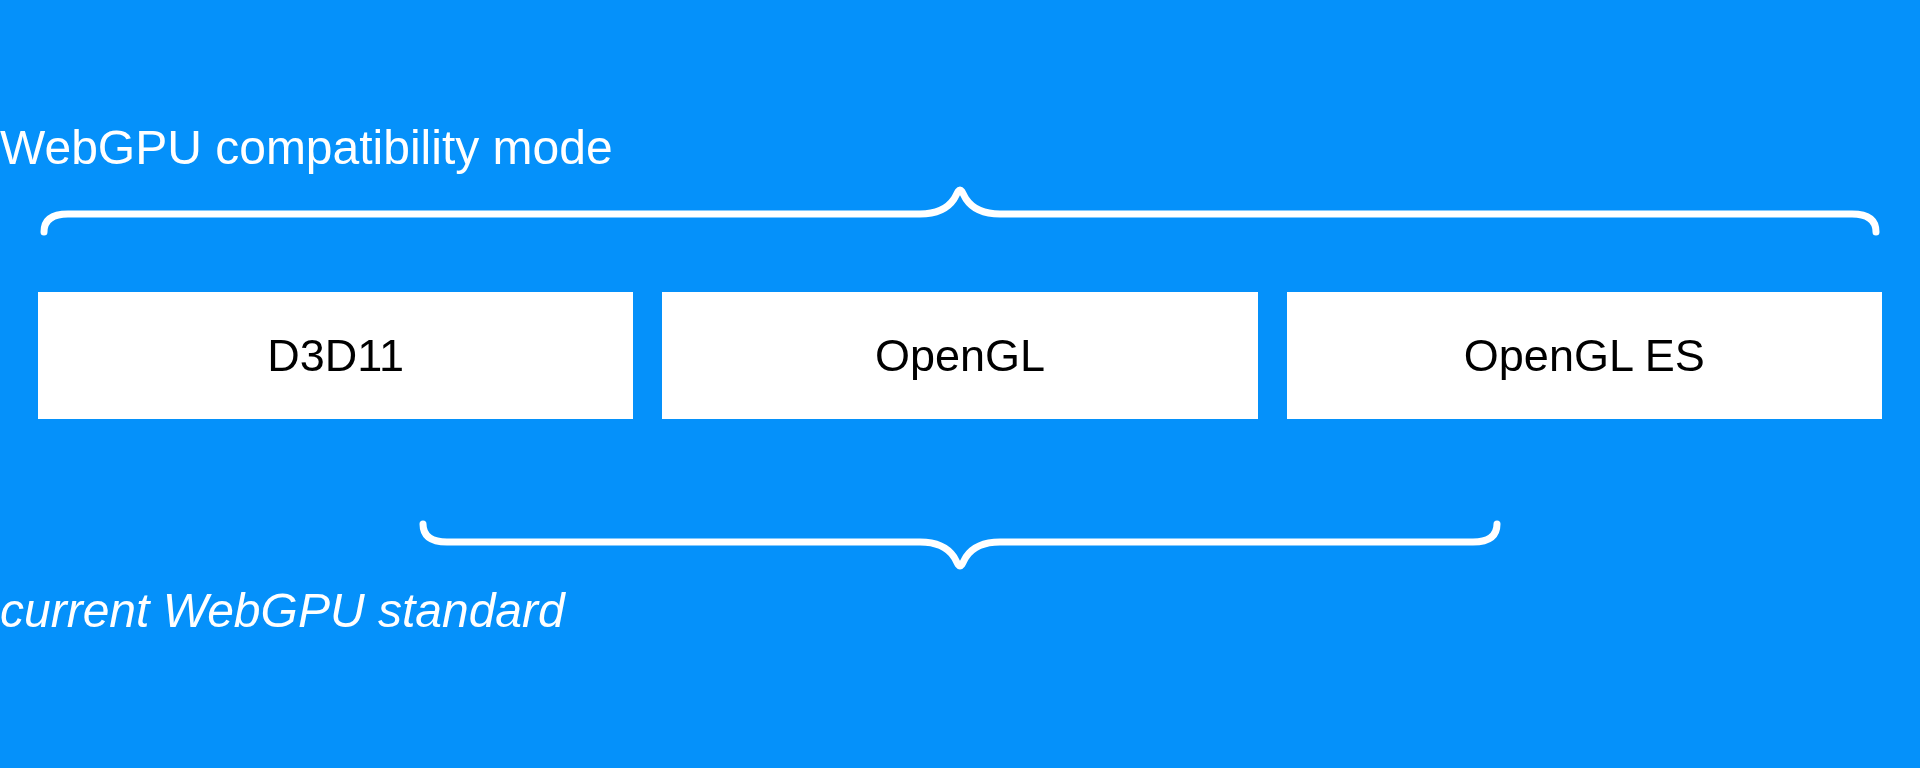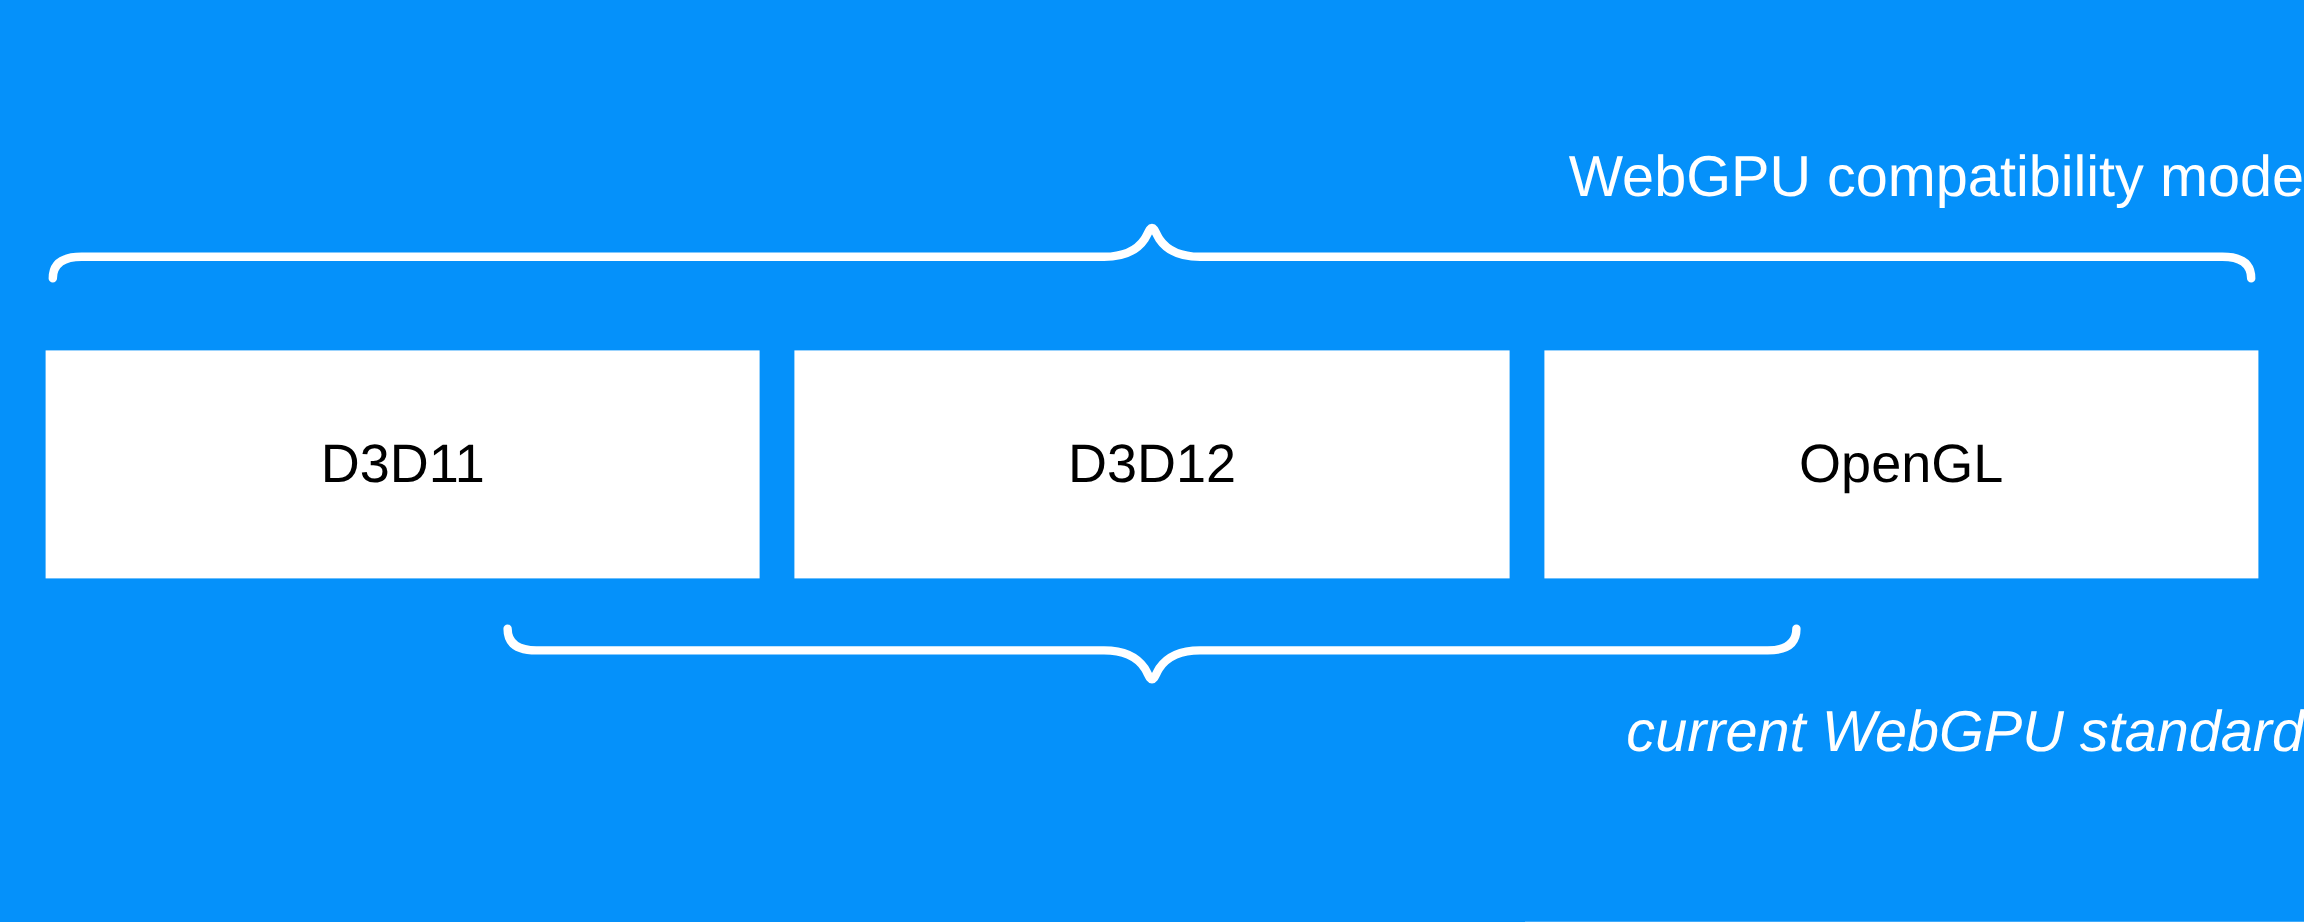--- a/index.html
+++ b/index.html
@@ -26,35 +26,35 @@
     fill: none;
     stroke: #ffffff;
     stroke-width: 7;
     stroke-linecap: round;
     stroke-linejoin: round;
   }
   .brace-label {
     position: absolute;
     left: 0;
     width: 1920px;
-    text-align: right;
+    text-align: left;
     color: #ffffff;
     font-size: 48px;
     font-weight: 400;
     line-height: 58px;
     white-space: nowrap;
   }
   .top-label   { top: 119px; }
   .bottom-label{ top: 582px; font-style: italic; }
   .boxes-row {
     position: absolute;
     left: 38px;
     top: 292px;
     width: 1844px;
-    height: 190px;
+    height: 127px;
     display: flex;
     gap: 29px;
   }
   .api-box {
     flex: 1 1 0;
     background: #ffffff;
     display: flex;
     align-items: center;
     justify-content: center;
   }
@@ -91,22 +91,22 @@
              C 972 548, 982 542, 1000 542
              L 1473 542
              C 1489 542, 1497 536, 1497 524"></path>
   </svg>
 
   <div class="boxes-row">
     <div class="api-box">
       <span class="api-box-label">D3D11</span>
     </div>
     <div class="api-box">
-      <span class="api-box-label">D3D12</span>
+      <span class="api-box-label">OpenGL</span>
     </div>
     <div class="api-box">
-      <span class="api-box-label">OpenGL</span>
+      <span class="api-box-label">OpenGL ES</span>
     </div>
   </div>
 
   <div class="brace-label bottom-label">current WebGPU standard</div>
 
 </div>
 
 </body></html>

